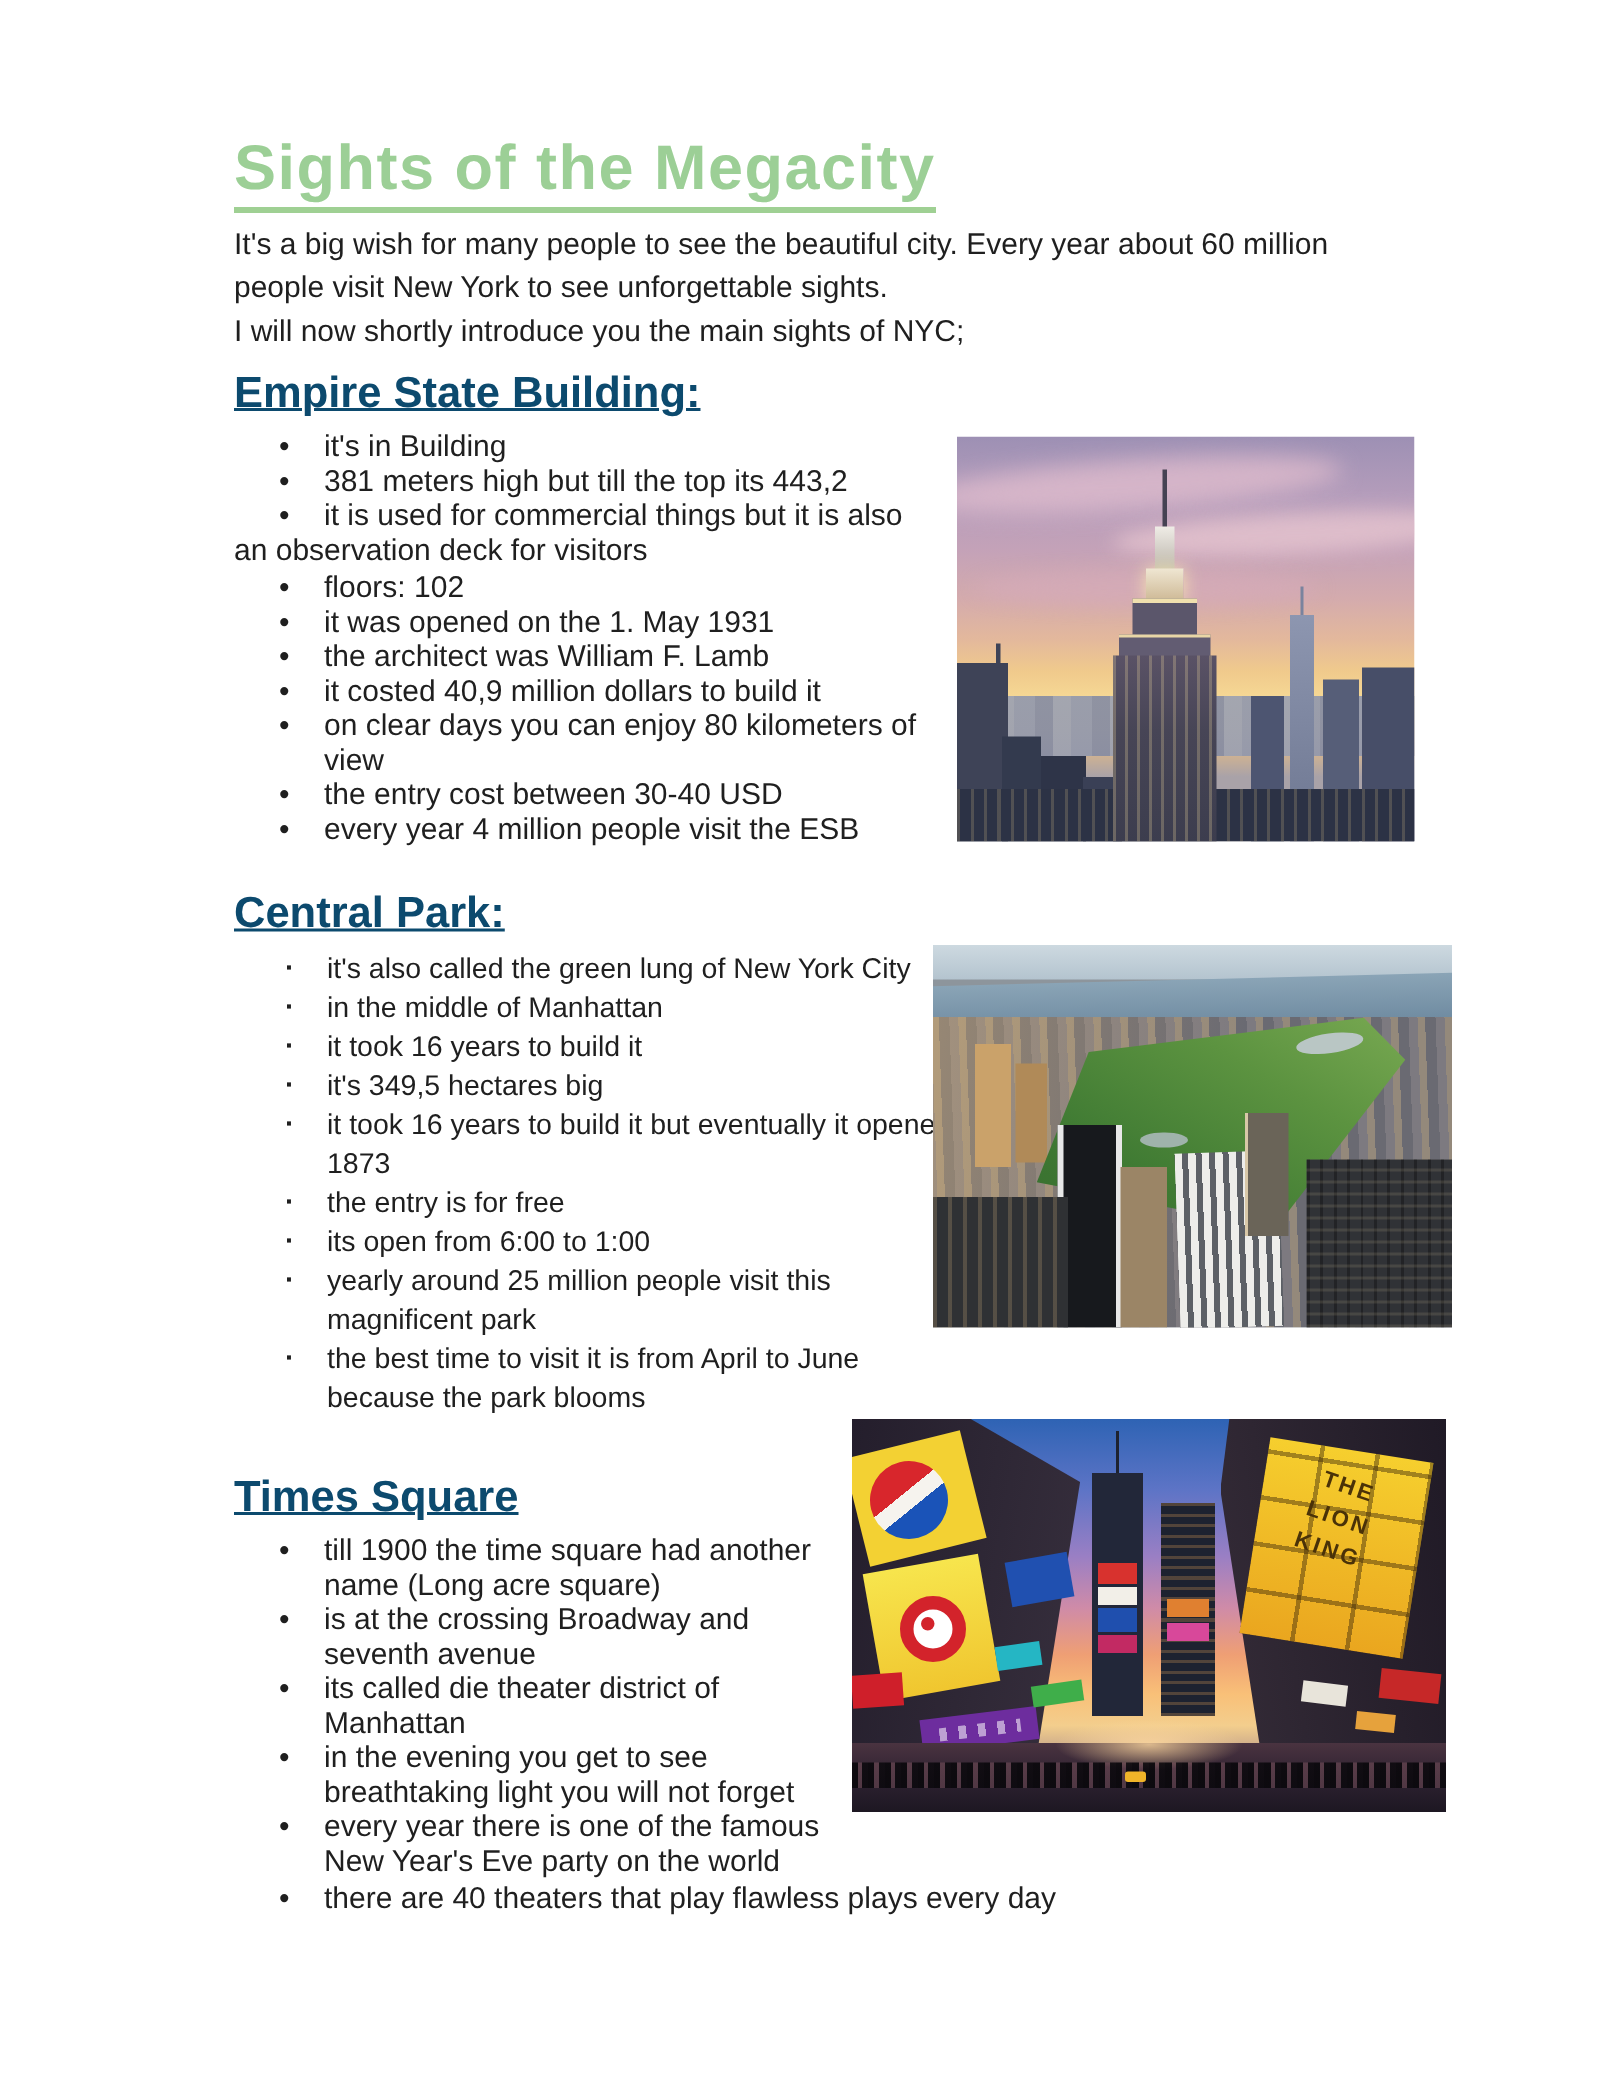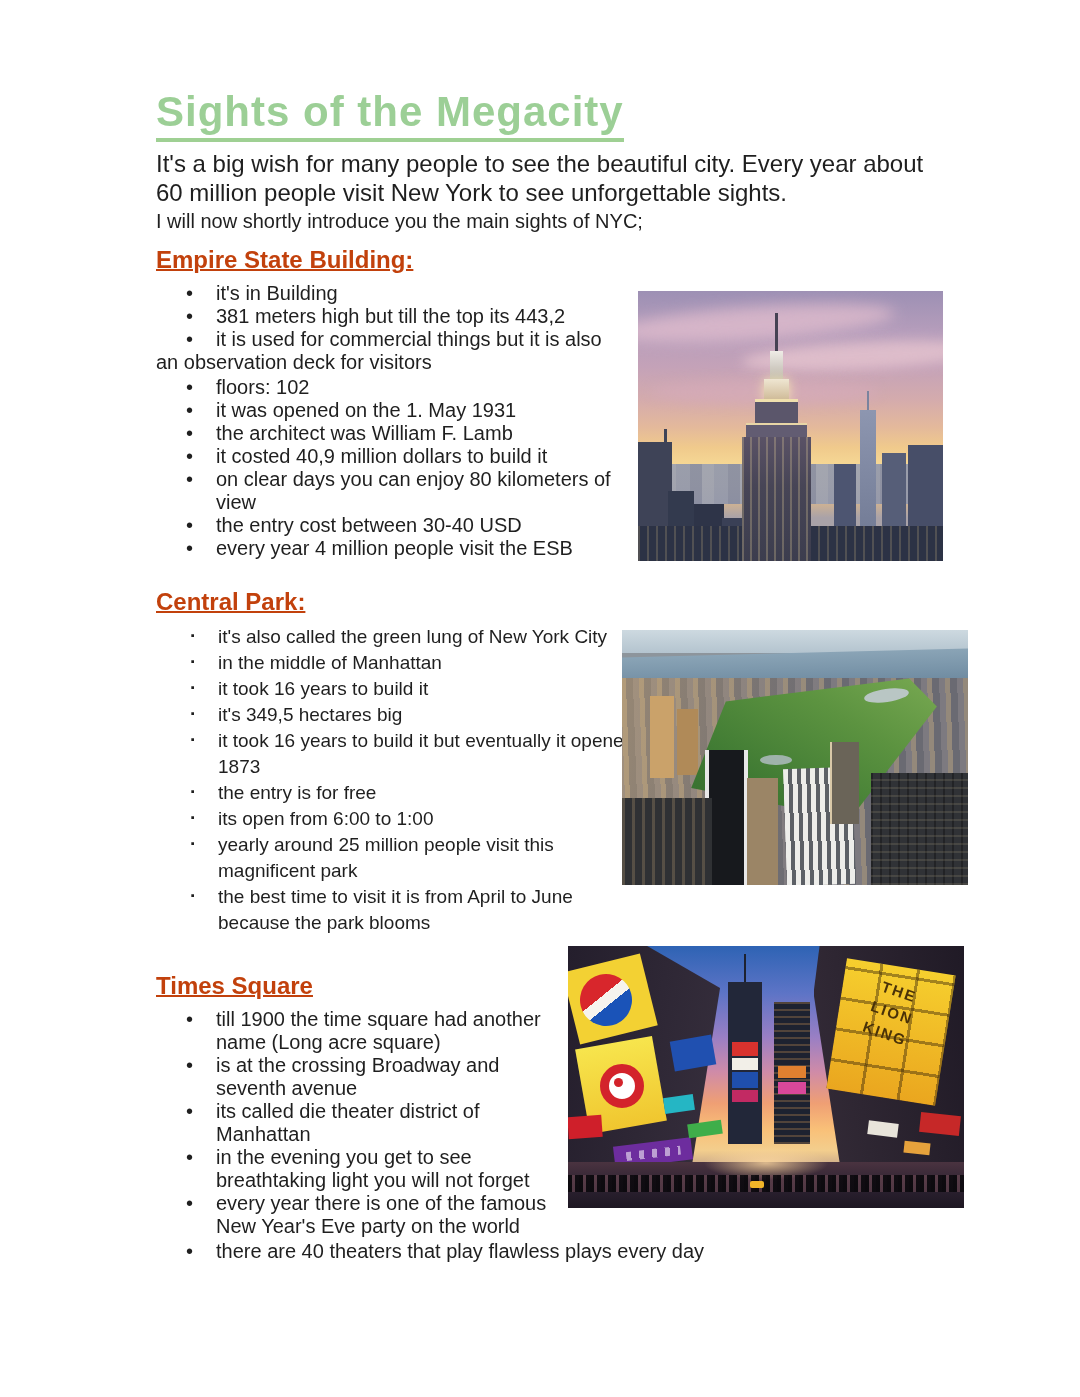--- a/index.html
+++ b/index.html
@@ -4,24 +4,24 @@
 <style>
   html,body{margin:0;padding:0;background:#ffffff;}
   .page{position:relative;width:1080px;height:1397px;background:#fff;overflow:hidden;
         font-family:"Liberation Sans",sans-serif;color:#1f1f1f;}
   .content{position:absolute;left:156px;top:88px;width:900px;}
 
   h1{margin:0;line-height:1.12;}
   .title-text{display:inline-block;font-size:42px;font-weight:bold;letter-spacing:1px;
         color:#9CCF96;border-bottom:4px solid #9fd093;padding-bottom:3px;}
 
-  .intro{margin:7px 0 0;width:770px;font-size:24px;line-height:29px;}
+  .intro{margin:7px 0 0;width:770px;font-size:20px;line-height:29px;}
   .intro2{margin:0;width:770px;font-size:20px;line-height:29px;}
 
-  h2{font-size:24px;margin:0 0 8px;color:#c2410c;}
+  h2{font-size:29px;margin:0 0 8px;color:#0c4a6e;}
   h2 span{text-decoration:underline;text-decoration-thickness:2px;}
   .h2-esb{margin-top:10px;}
   .h2-cp{margin-top:28px;}
   .h2-ts{margin-top:36px;}
 
   ul.bullets{list-style:none;margin:2px 0 0;padding:0;}
   ul.bullets li{position:relative;padding-left:60px;font-size:20px;line-height:23px;}
   ul.disc li::before{content:"\2022";position:absolute;left:30px;top:0;}
   ul.dot li{padding-left:62px;font-size:19px;line-height:26px;}
   ul.dot li::before{content:"\00b7";position:absolute;left:34px;top:-1px;font-weight:bold;}

